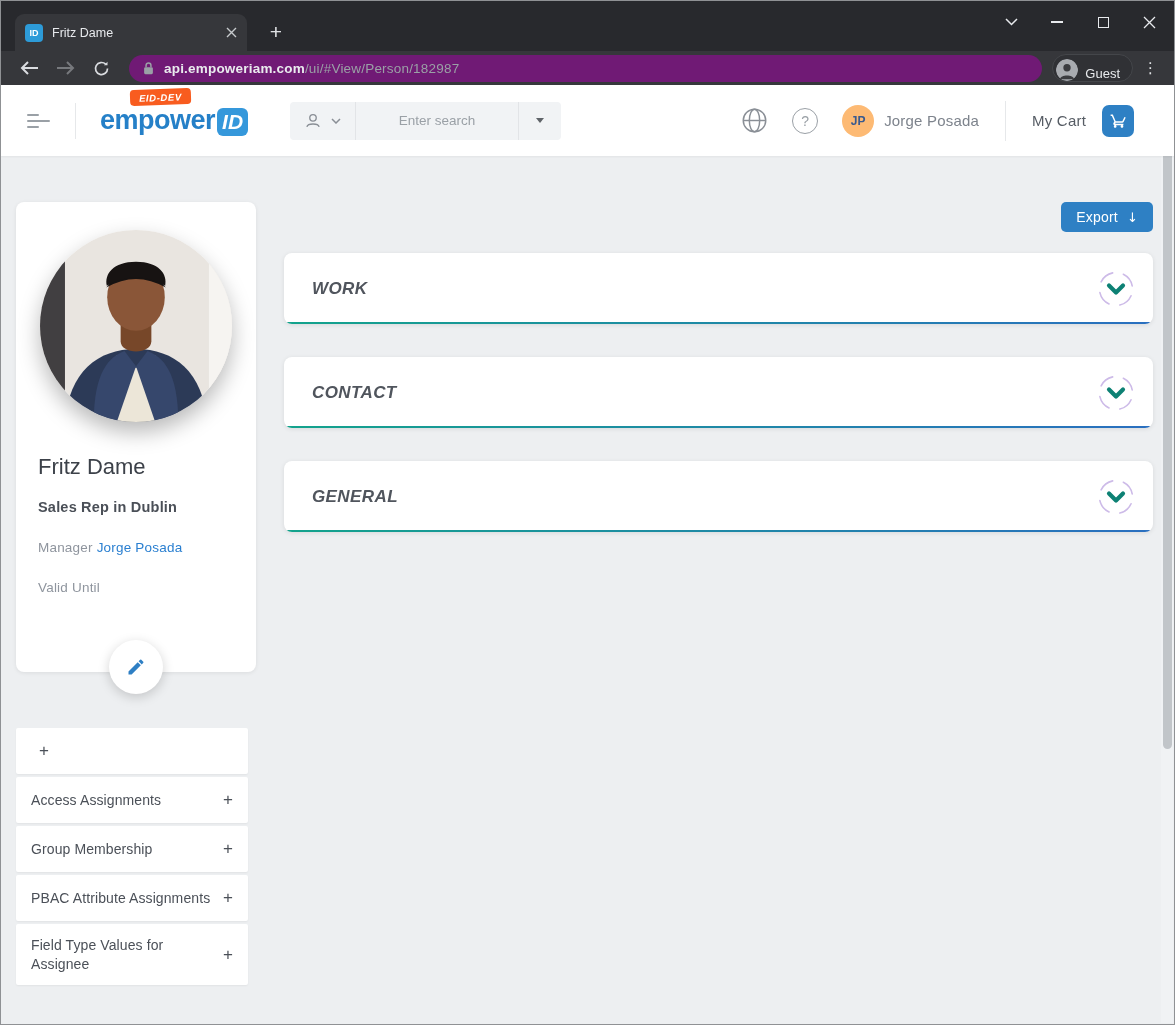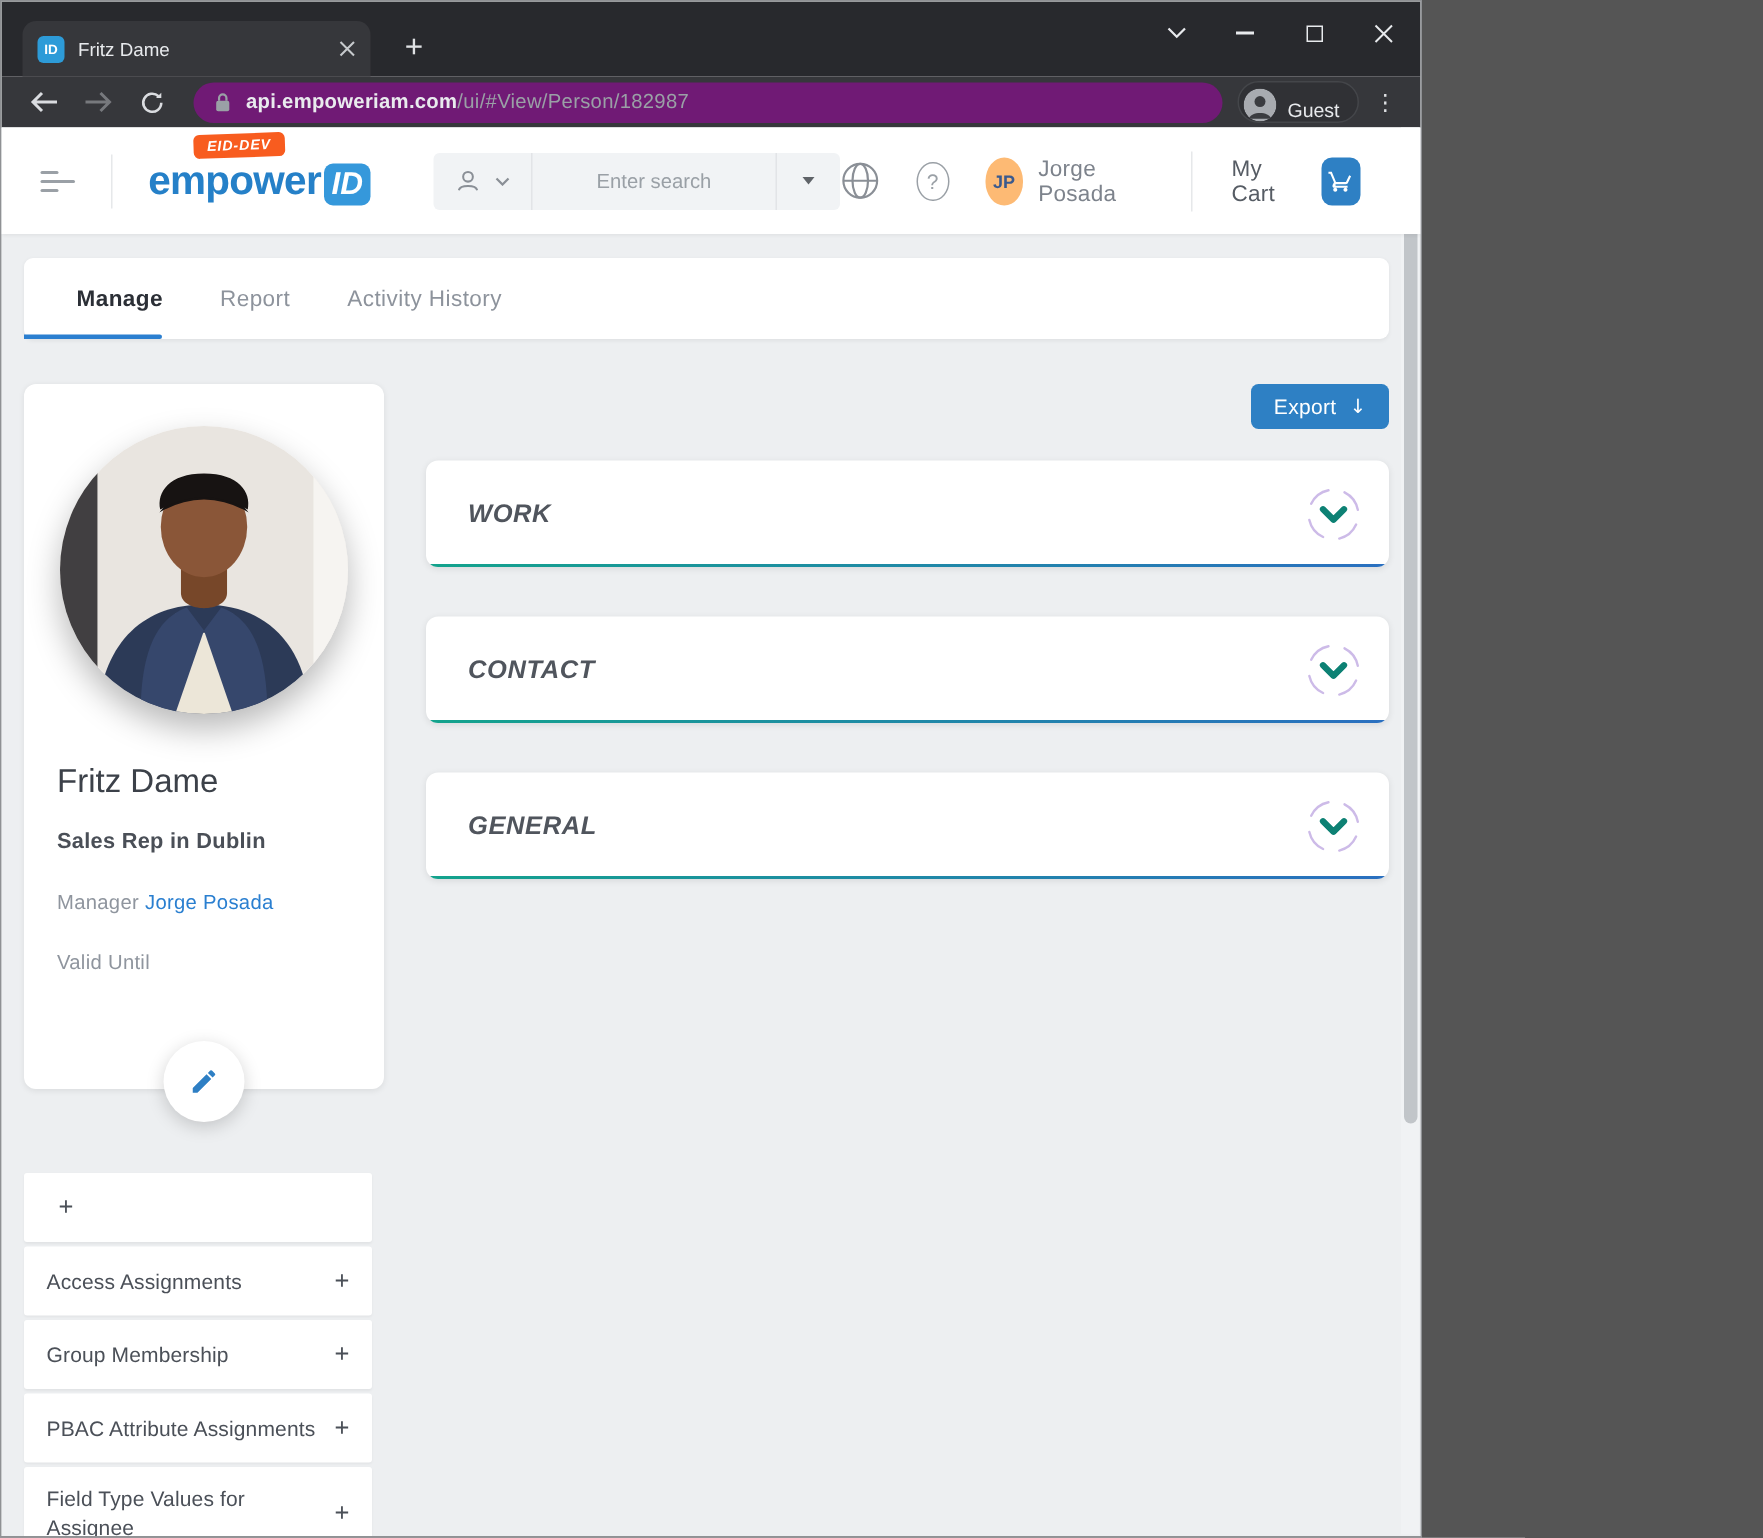--- a/index.html
+++ b/index.html
@@ -1,19 +1,19 @@
 <!DOCTYPE html>
 <html><head>
 <meta charset="utf-8">
 <style>
   * { margin:0; padding:0; box-sizing:border-box; }
   html,body { background:#555; }
   body { font-family:"Liberation Sans", sans-serif; }
 
-  .window { position:relative; width:948px; height:1025px; border:1px solid #8f9194;
+  .window { position:relative; width:1175px; height:1025px; border:1px solid #8f9194;
             background:#edeff1; overflow:hidden; }
 
   
   .titlebar { position:absolute; top:0; left:0; right:0; height:50px; background:#28292d; }
   .btab { position:absolute; left:14px; top:13px; width:232px; height:37px; background:#36373b;
           border-radius:9px 9px 0 0; display:flex; align-items:center; padding:0 10px; gap:9px; cursor:default;}
   .favicon { width:18px; height:18px; background:#2d9bd8; border-radius:4px; color:#fff;
              font-size:9px; font-weight:bold; display:flex; align-items:center; justify-content:center; flex-shrink:0;}
   .btab-title { color:#e8eaed; font-size:12.5px; flex:1; white-space:nowrap; overflow:hidden; }
   .icon-btn { display:flex; align-items:center; justify-content:center; }
@@ -242,26 +242,20 @@
         <button class="cart-btn">
           <svg width="17" height="17" viewBox="0 0 24 24" fill="#fff">
             <path d="M7.3 18.5c-1 0-1.9.9-1.9 1.9s.9 1.9 1.9 1.9 1.9-.9 1.9-1.9-.9-1.9-1.9-1.9zm9.6 0c-1 0-1.9.9-1.9 1.9s.9 1.9 1.9 1.9 1.9-.9 1.9-1.9-.9-1.9-1.9-1.9zM7.6 15.2h9.8c.8 0 1.5-.4 1.8-1.1l3-6.3-1.8-.9-3 6.3H8L4 3.5H.9v2h1.7l3.5 7.9-1.2 2.3c-.8 1.4.2 3 1.8 3h12.2v-2H7.6z"></path>
           </svg>
         </button>
       </div>
     </div>
 
     <div class="content">
 
-      <div class="tabs-card">
-        <div class="tab-item active">Manage</div>
-        <div class="tab-item">Report</div>
-        <div class="tab-item">Activity History</div>
-        <span class="active-underline"></span>
-      </div>
 
       <div class="main-row">
 
         <div class="left-col">
           <div class="profile-card">
             <div class="photo">
               <svg viewBox="0 0 100 100">
                 <rect width="100" height="100" fill="#e9e5e0"></rect>
                 <rect width="13" height="100" fill="#413f41"></rect>
                 <rect x="88" width="12" height="100" fill="#f6f4f1"></rect>

